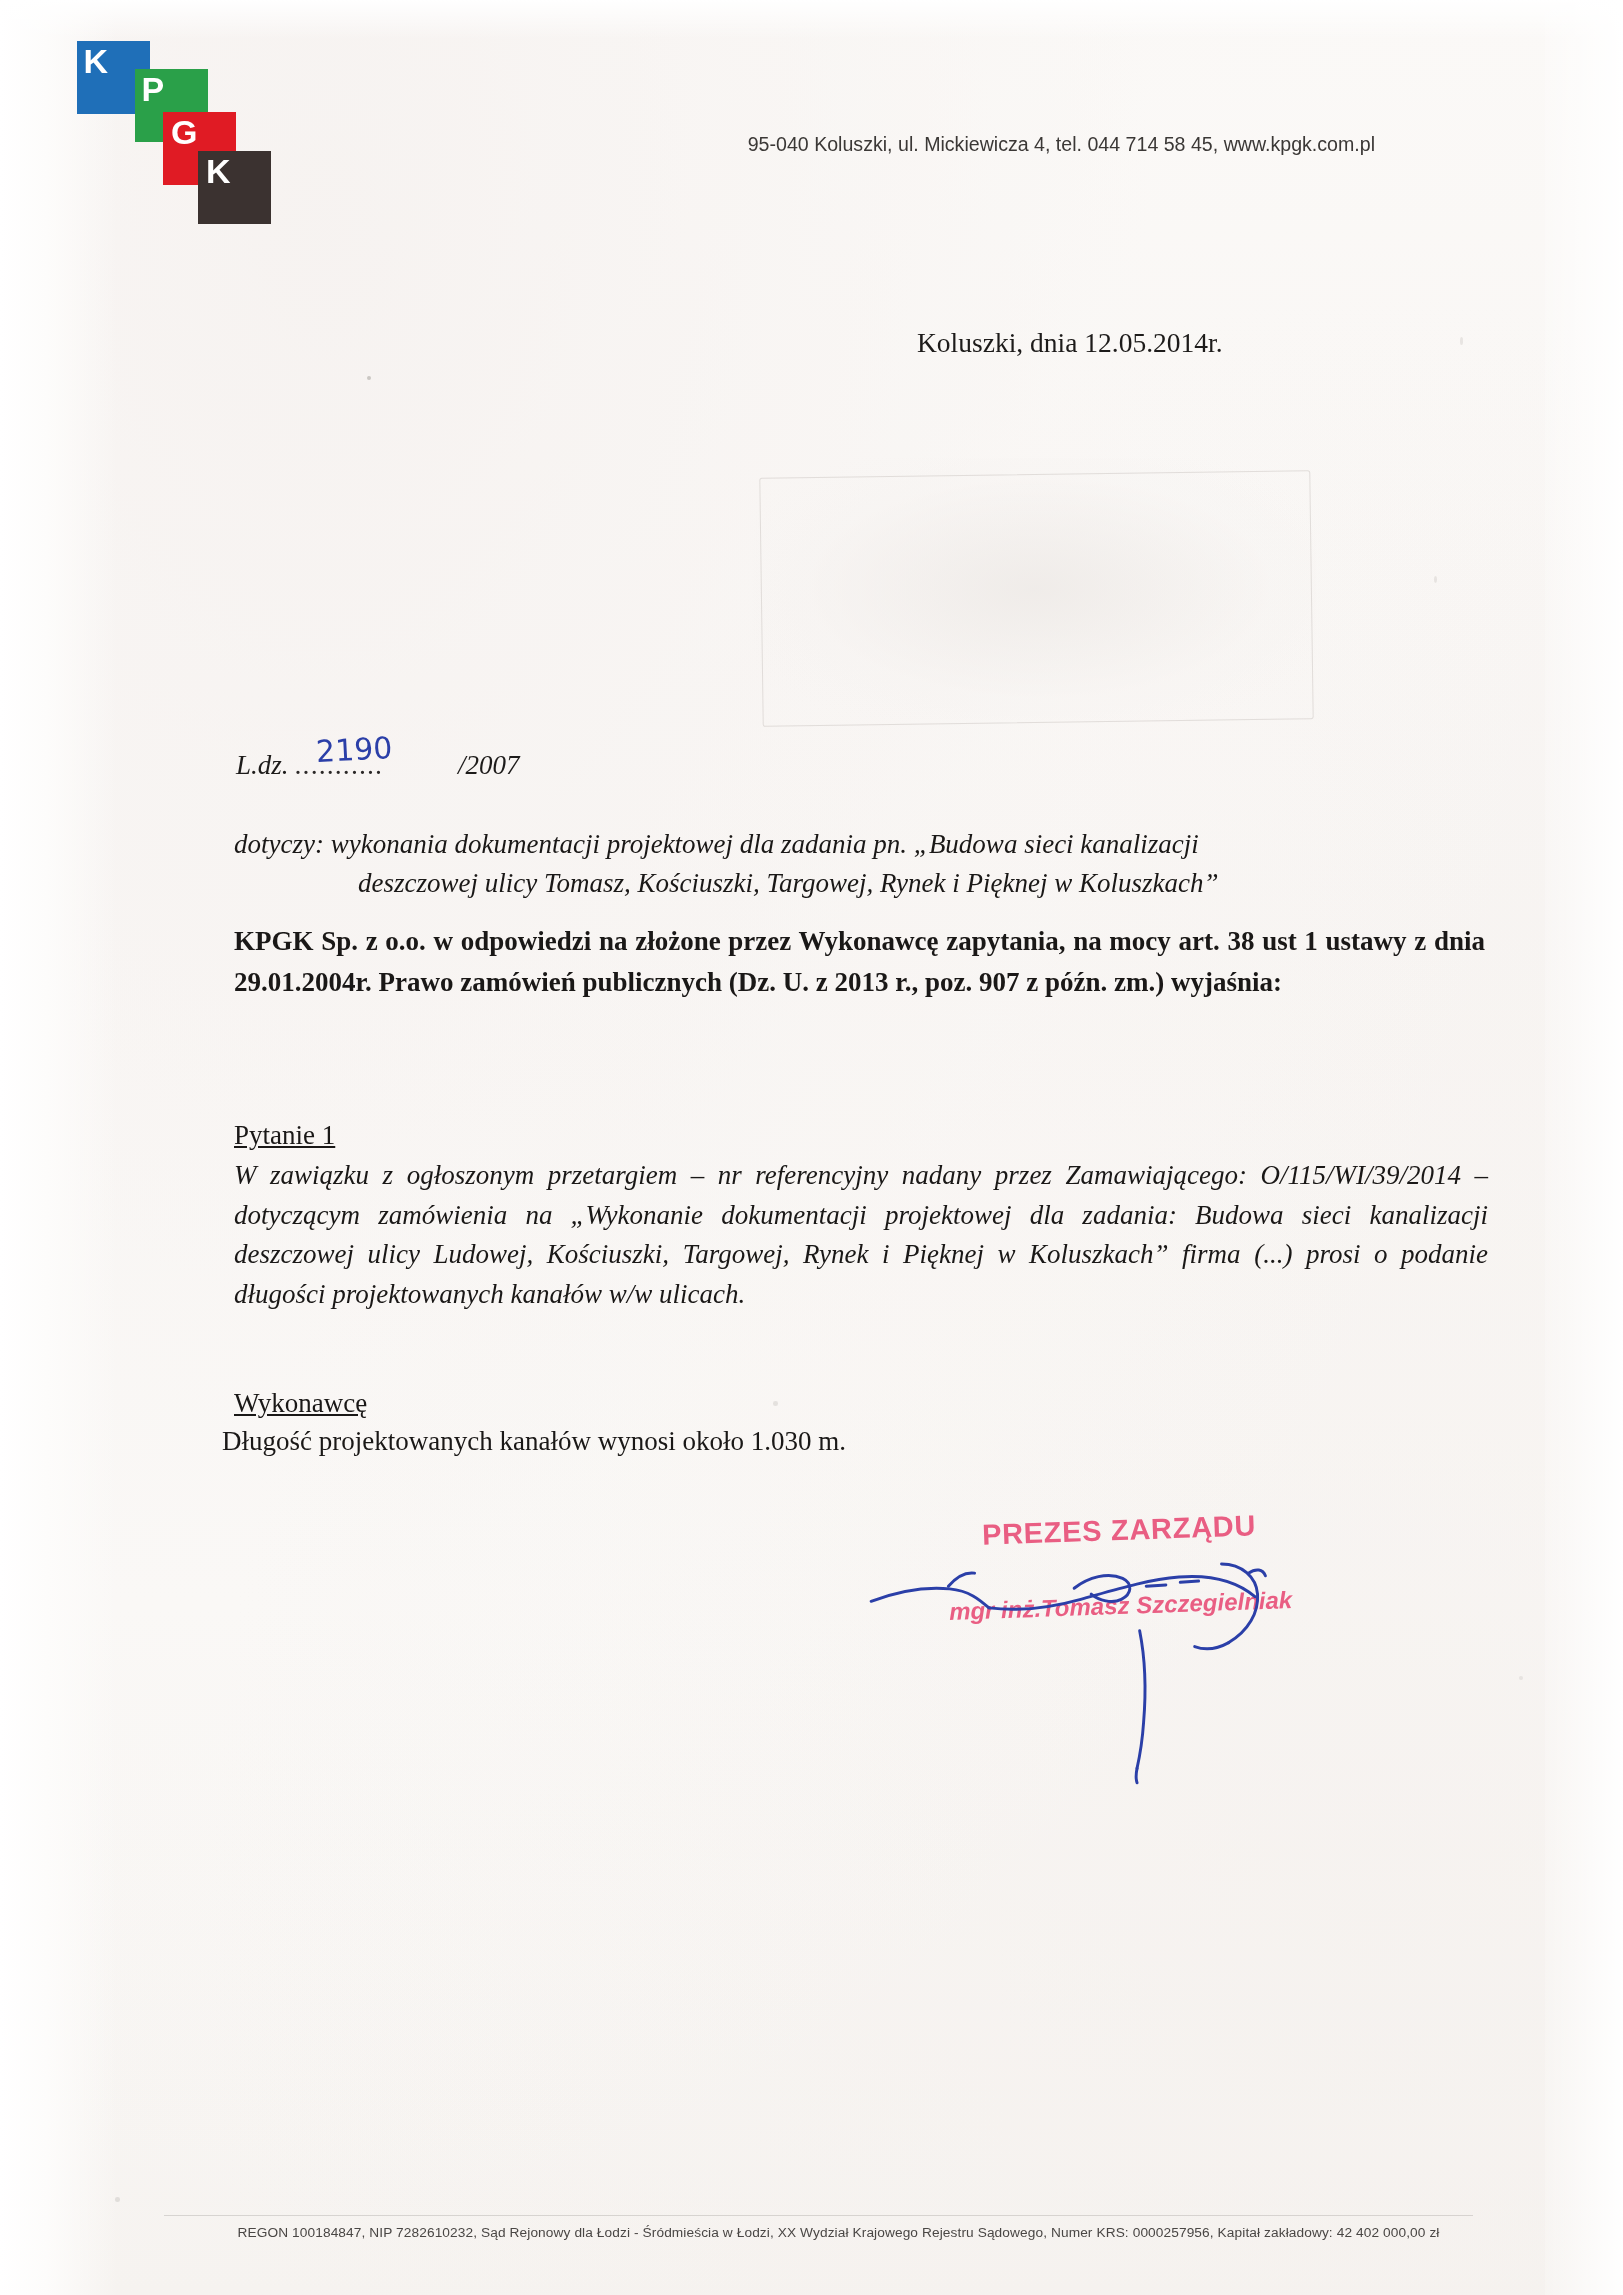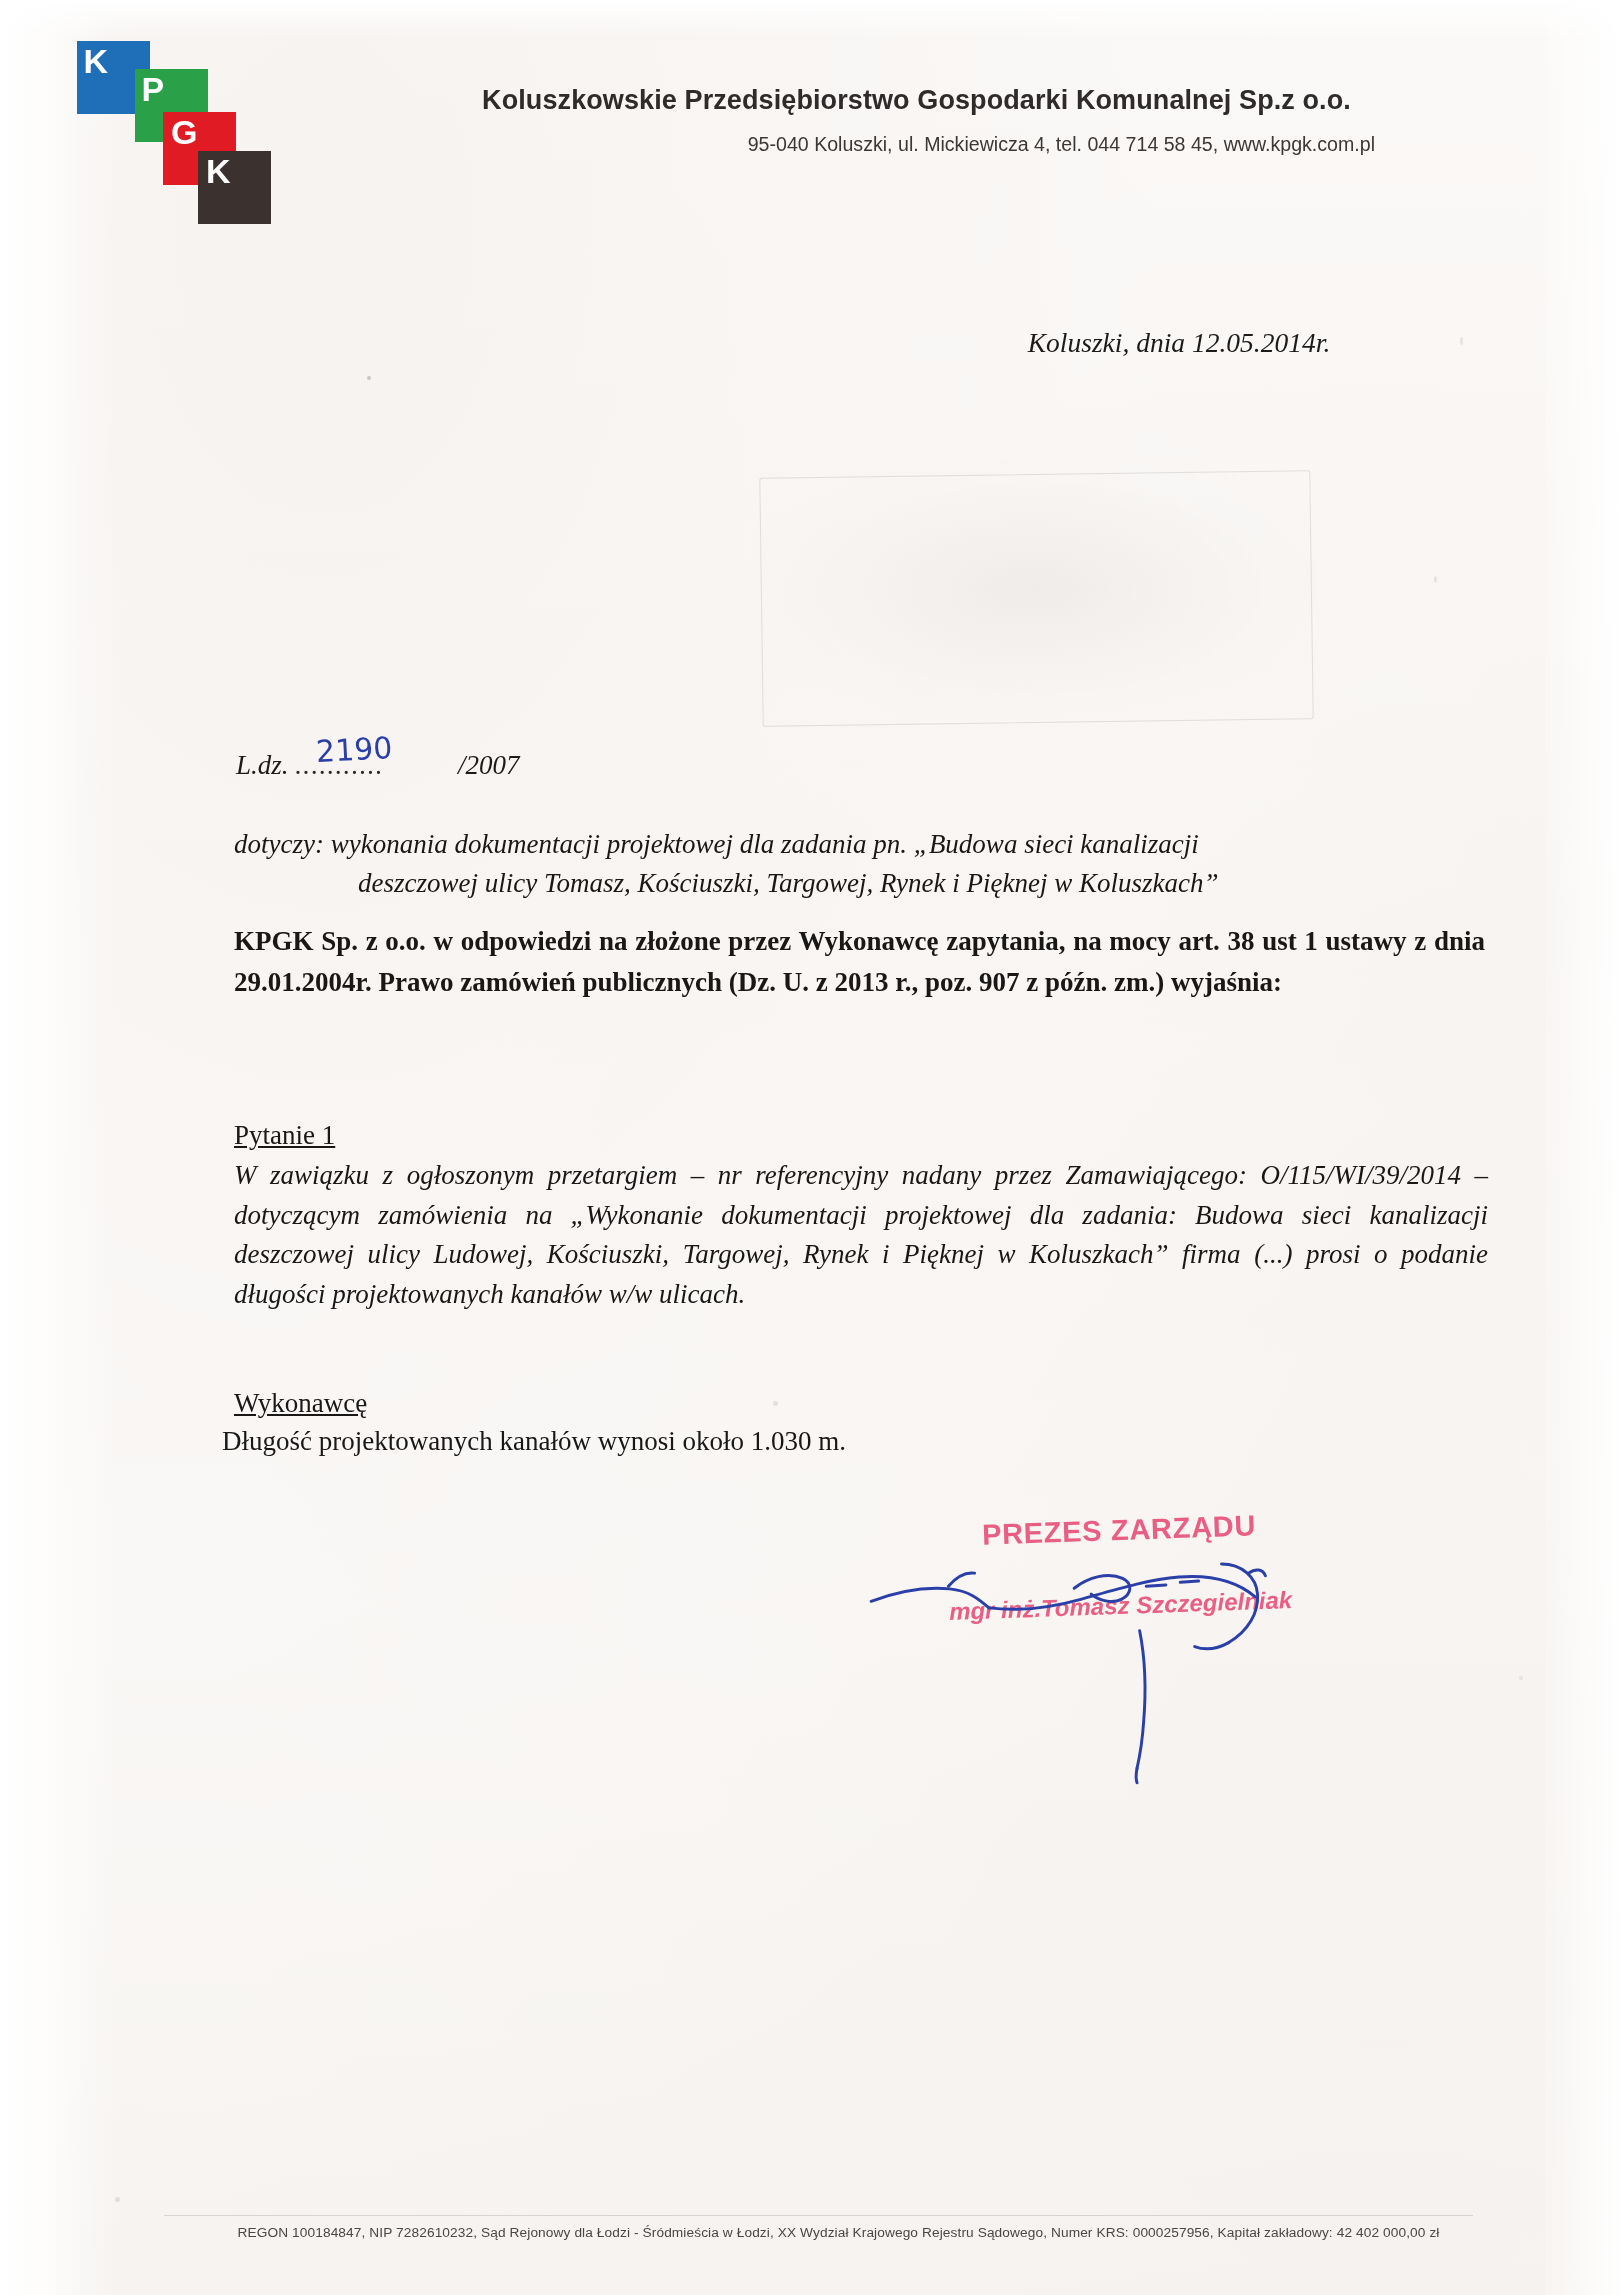--- a/index.html
+++ b/index.html
@@ -104,24 +104,23 @@
     font-family: "Liberation Sans", sans-serif;
     font-size: 19.6px;
     color: #3b3836;
   }
 
   
   #place-date {
     position: absolute;
     left: 917px; top: 327px;
     width: 524px;
-    text-align: center;
+    text-align: left;
     font-size: 27.5px;
     color: #1d1b1a;
-    font-style: italic;
   }
 
   
   #ref-line {
     position: absolute;
     left: 236px; top: 750px;
     font-size: 27px;
     font-style: italic;
     color: #1d1b1a;
   }
@@ -283,21 +282,20 @@
       <span>P</span>
     </div>
     <div class="logo-sq" id="logo-g">
       <span>G</span>
     </div>
     <div class="logo-sq" id="logo-k2">
       <span>K</span>
     </div>
   </div>
 
-  <div id="company-name">Koluszkowskie Przedsiębiorstwo Gospodarki Komunalnej Sp.z o.o.</div>
   <div id="company-address">95-040 Koluszki, ul. Mickiewicza 4, tel. 044 714 58 45, www.kpgk.com.pl</div>
 
   <div id="place-date">Koluszki, dnia 12.05.2014r.</div>
 
   <div id="ref-line">
     <span id="ref-label">L.dz.</span>
     <span id="ref-dots">...........</span>
   </div>
   <div id="ref-handwritten">2190</div>
   <div id="ref-suffix">/2007</div>

